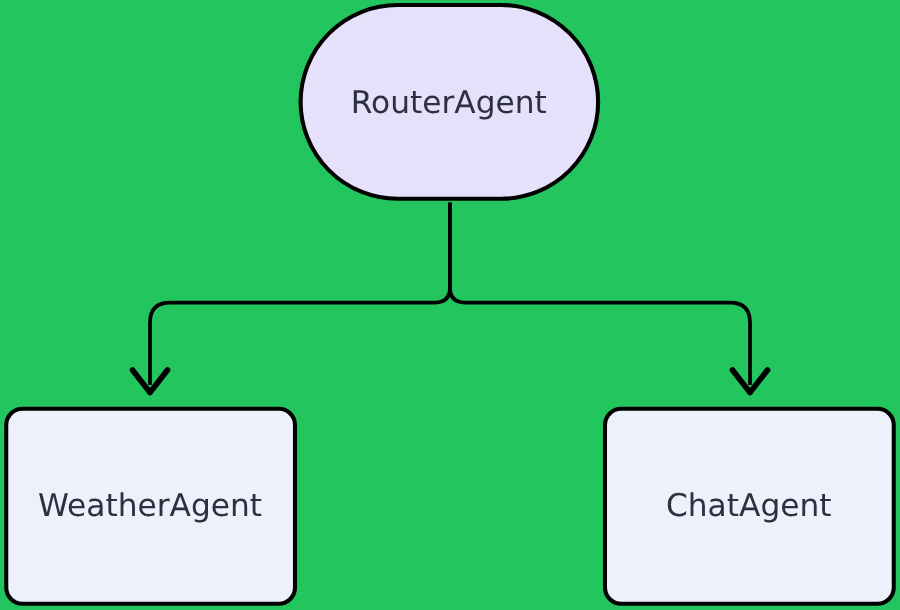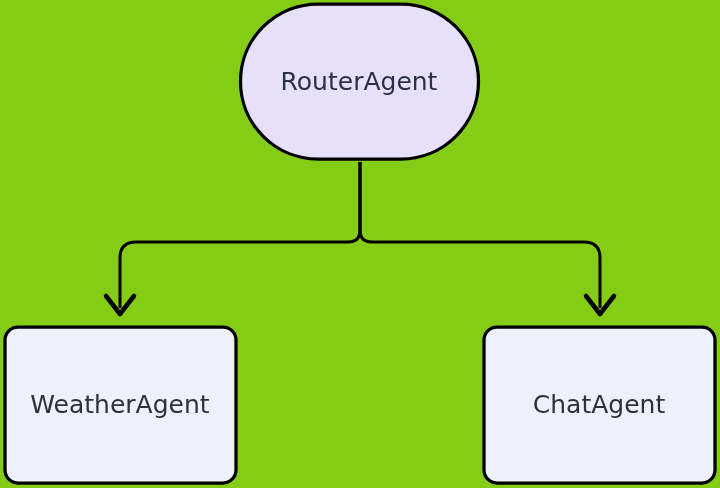--- a/index.html
+++ b/index.html
@@ -4,21 +4,21 @@
 <style>
   html, body {
     margin: 0;
     padding: 0;
     background: #ffffff;
   }
   .canvas-wrap {
     width: 720px;
     height: 488px;
     overflow: hidden;
-    background: #84cc16;
+    background: #22c55e;
   }
   svg {
     display: block;
   }
   .edge-path {
     fill: none;
     stroke-width: 3;
     stroke-linecap: butt;
   }
   .arrowhead-path {

